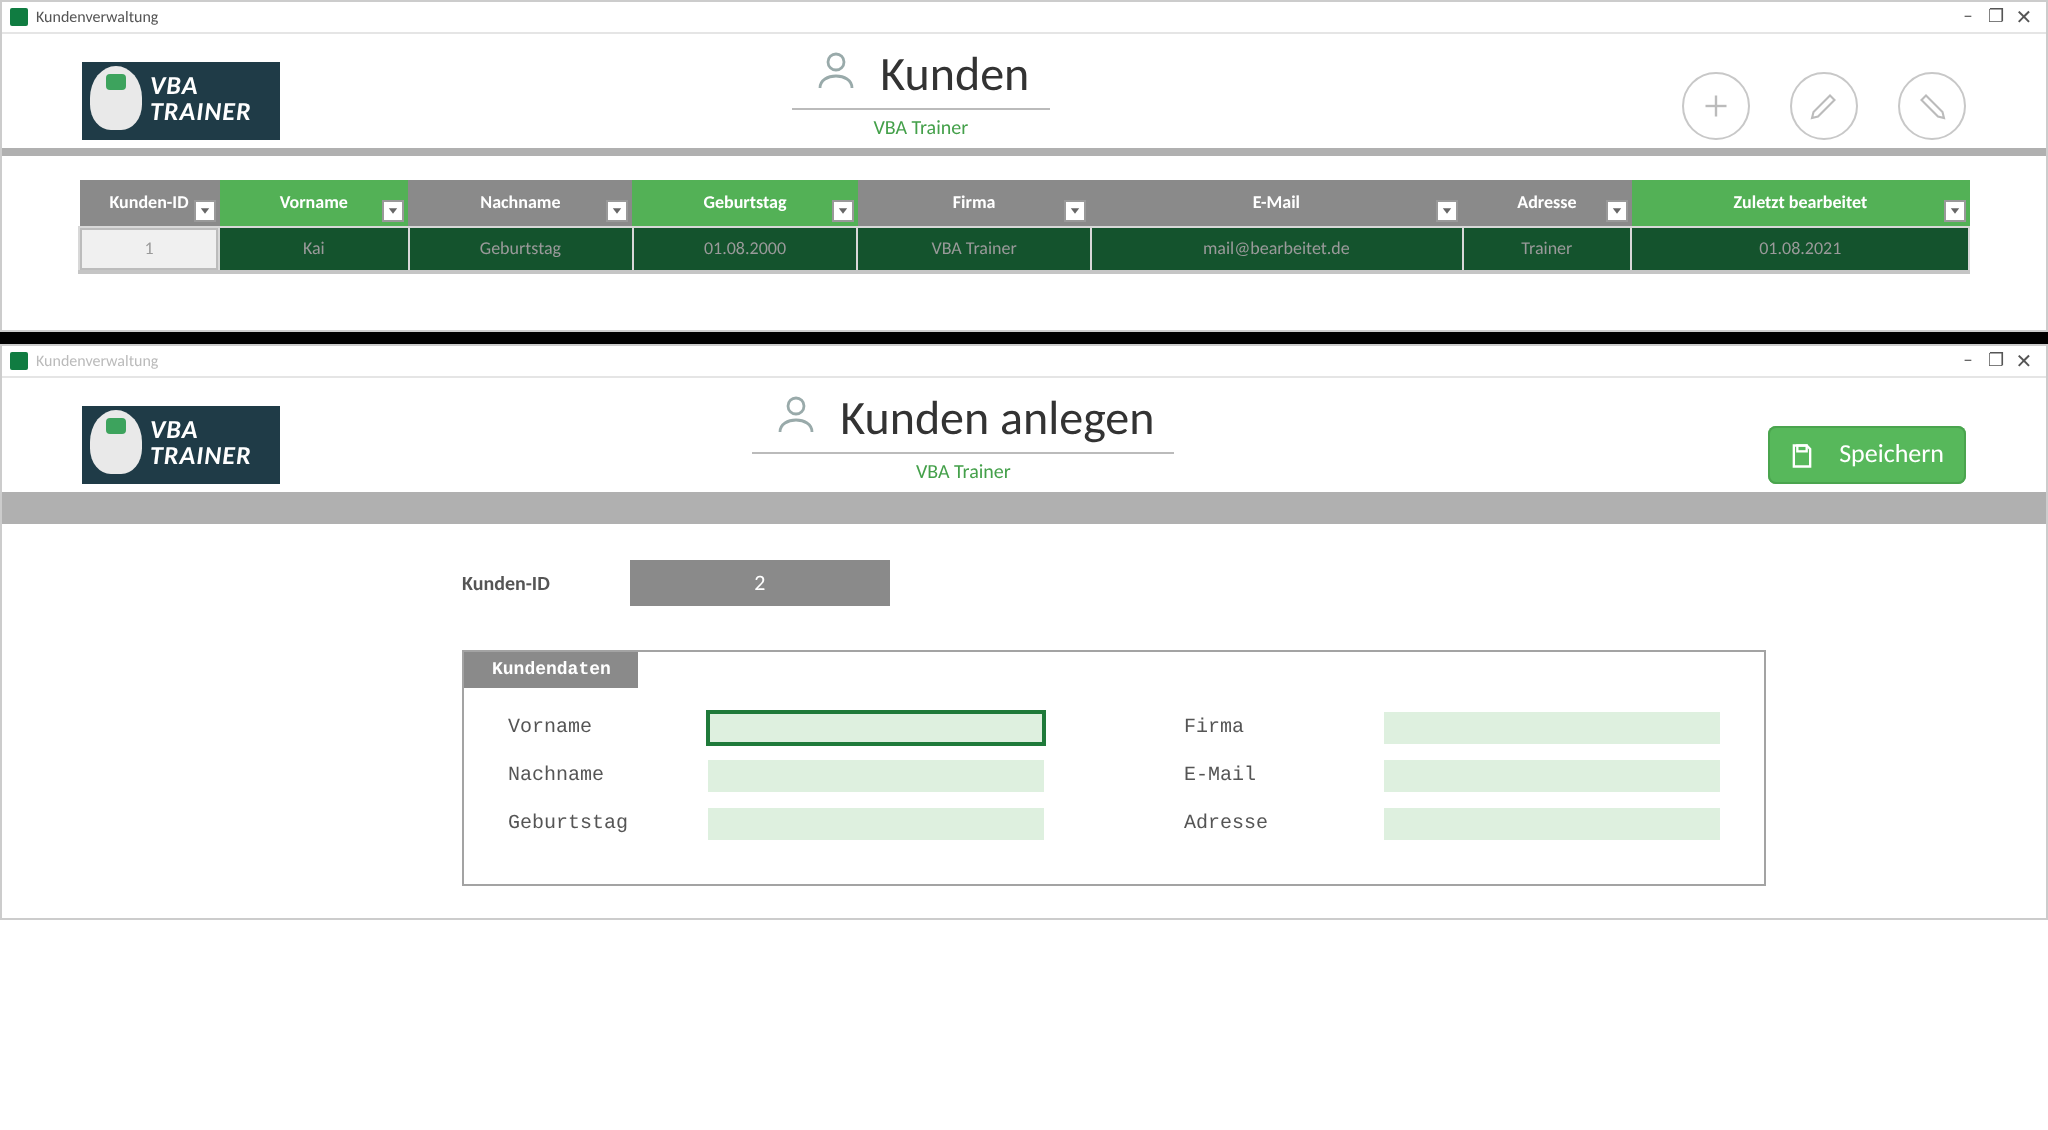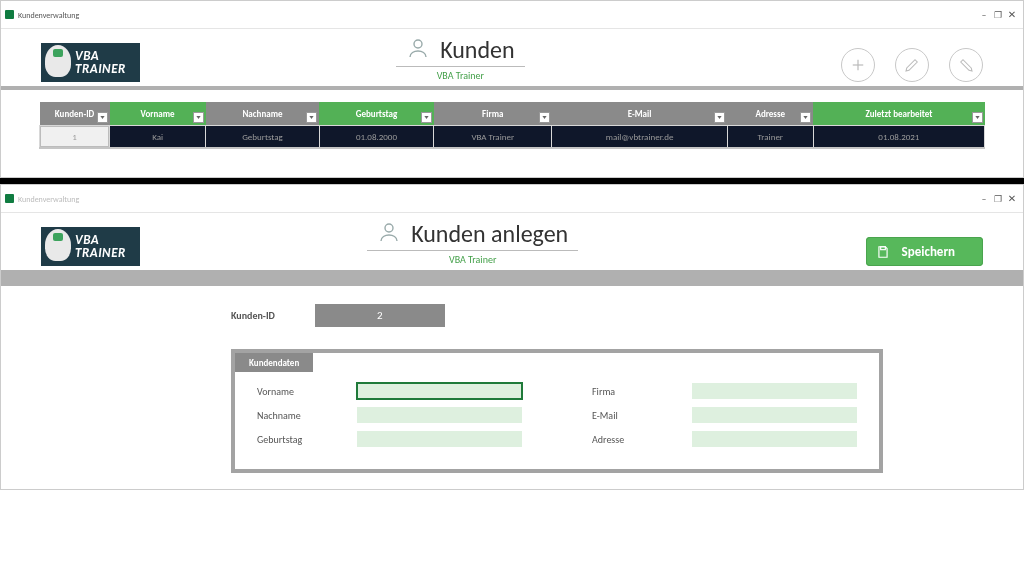--- a/index.html
+++ b/index.html
@@ -11,21 +11,21 @@
     overflow: hidden;
   }
 
   
   .window {
     width: 1024px;
     background: #fff;
     border: 1px solid #ccc;
   }
   .titlebar {
-    height: 28px;
+    height: 16px;
     background: #fff;
     display: flex;
     align-items: center;
     font-size: 8px;
     color: #555;
     border-bottom: 1px solid #e5e5e5;
     padding: 0 4px;
   }
   .titlebar .app-icon {
     width: 9px; height: 9px;
@@ -140,62 +140,63 @@
     color: #555;
   }
   table.cust th .fdrop svg{width:7px;height:7px;}
   th.h-grey  { background: #8a8a8a; }
   th.h-green { background: #53b156; }
   table.cust td {
     border: 1px solid #d8d8d8;
     padding: 5px 4px;
     text-align: center;
     color: #9a9a9a;
-    background: #0f172a;
+    background: #14532d;
   }
   table.cust td.idcell {
     background: #f0f0f0;
     box-shadow: inset 0 0 0 1px #bcbcbc;
   }
   .cust tbody tr { border-bottom: 2px solid #c5c5c5; }
 
   
   .stack-divider { height: 6px; background: #000; }
 
   
   .save-btn {
     background: #57b85b;
     color: #fff;
     border-radius: 4px;
     font-size: 13px;
-    font-weight: 700;
-    padding: 7px 28px 7px 36px;
+    font-weight: 400;
+    padding: 7px 11px 7px 36px;
     position: relative;
     box-shadow: 0 0 0 1px #4aa44e inset;
   }
   .save-btn .save-ico{
     position:absolute; left:10px; top:50%; transform:translateY(-50%);
     width:14px;height:14px;
   }
   .kid-row{
     display:flex; align-items:center; gap:40px;
     margin:18px 0 22px 230px;
   }
   .kid-label{ font-size:10px; color:#555; font-weight:600; }
   .kid-value{
     background:#8a8a8a; color:#fff;
     width:130px; text-align:center;
     padding:5px 0; font-size:11px;
   }
 
   .form-box{
     margin: 0 140px 16px 230px;
-    border:4px solid #a3a3a3;
+    border:1px solid #a3a3a3;
     position:relative;
     padding: 22px 22px 14px 22px;
+    font-family: Liberation Mono, monospace;
   }
   .form-tab{
     position:absolute; left:0; top:0;
     background:#8a8a8a; color:#fff;
     font-size:9px; font-weight:600;
     padding:4px 14px;
   }
   .form-cols{ display:flex; gap:70px; }
   .form-col{ flex:1; }
   .frow{ display:flex; align-items:center; margin:8px 0; gap:20px;}
@@ -309,21 +310,21 @@
               </span></th>
         </tr>
       </thead>
       <tbody>
         <tr>
           <td class="idcell">1</td>
           <td>Kai</td>
           <td>Geburtstag</td>
           <td>01.08.2000</td>
           <td>VBA Trainer</td>
-          <td>mail@vbtrainer.de</td>
+          <td>mail@bearbeitet.de</td>
           <td>Trainer</td>
           <td>01.08.2021</td>
         </tr>
       </tbody>
     </table>
   </div>
   <div style="height:28px"></div>
 </div>
 
 <div class="stack-divider"></div>

